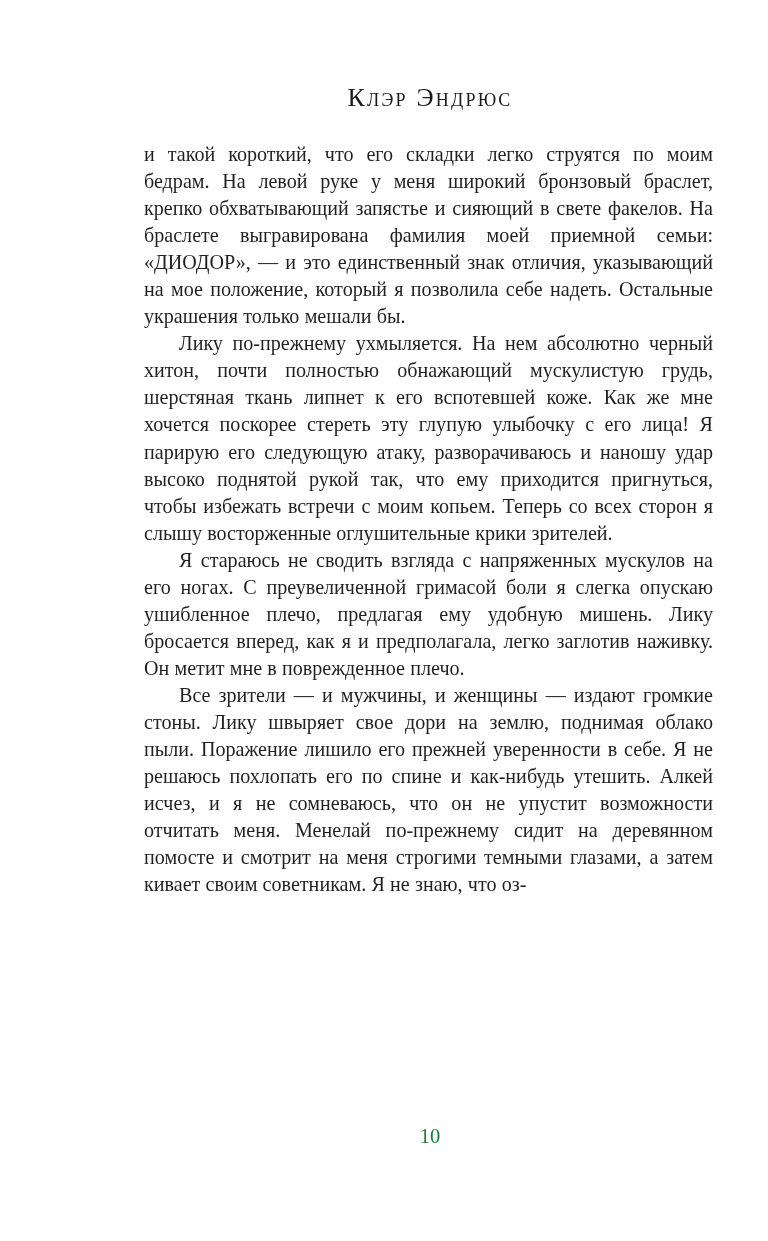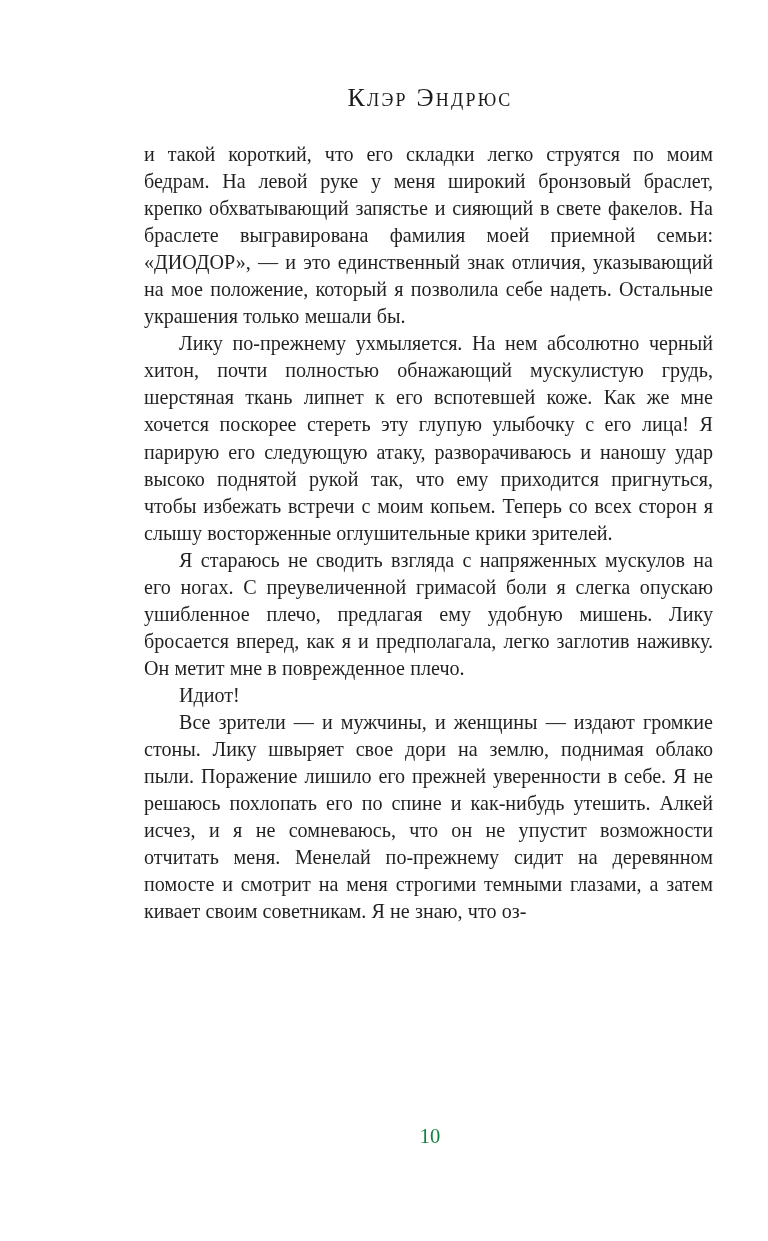--- a/index.html
+++ b/index.html
@@ -67,19 +67,18 @@
 <body>
 
 <div class="page">
 
   <div class="running-head">Клэр Эндрюс</div>
 
   <div class="text-block">
     <p class="para no-indent">и такой короткий, что его складки легко струятся по моим бедрам. На левой руке у меня широкий бронзовый браслет, крепко обхватывающий запястье и сияющий в свете факелов. На браслете выгравирована фамилия моей приемной семьи: «ДИОДОР», — и это единственный знак отличия, указывающий на мое положение, который я позволила себе надеть. Остальные украшения только мешали бы.</p>
     <p class="para">Лику по-прежнему ухмыляется. На нем абсолютно черный хитон, почти полностью обнажающий мускулистую грудь, шерстяная ткань липнет к его вспотевшей коже. Как же мне хочется поскорее стереть эту глупую улыбочку с его лица! Я парирую его следующую атаку, разворачиваюсь и наношу удар высоко поднятой рукой так, что ему приходится пригнуться, чтобы избежать встречи с моим копьем. Теперь со всех сторон я слышу восторженные оглушительные крики зрителей.</p>
     <p class="para">Я стараюсь не сводить взгляда с напряженных мускулов на его ногах. С преувеличенной гримасой боли я слегка опускаю ушибленное плечо, предлагая ему удобную мишень. Лику бросается вперед, как я и предполагала, легко заглотив наживку. Он метит мне в поврежденное плечо.</p>
-    <p class="para">Идиот!</p>
     <p class="para">Все зрители — и мужчины, и женщины — издают громкие стоны. Лику швыряет свое дори на землю, поднимая облако пыли. Поражение лишило его прежней уверенности в себе. Я не решаюсь похлопать его по спине и как-нибудь утешить. Алкей исчез, и я не сомневаюсь, что он не упустит возможности отчитать меня. Менелай по-прежнему сидит на деревянном помосте и смотрит на меня строгими темными глазами, а затем кивает своим советникам. Я не знаю, что оз-</p>
   </div>
 
   <div class="folio">10</div>
 
 </div>
 
 </body></html>

